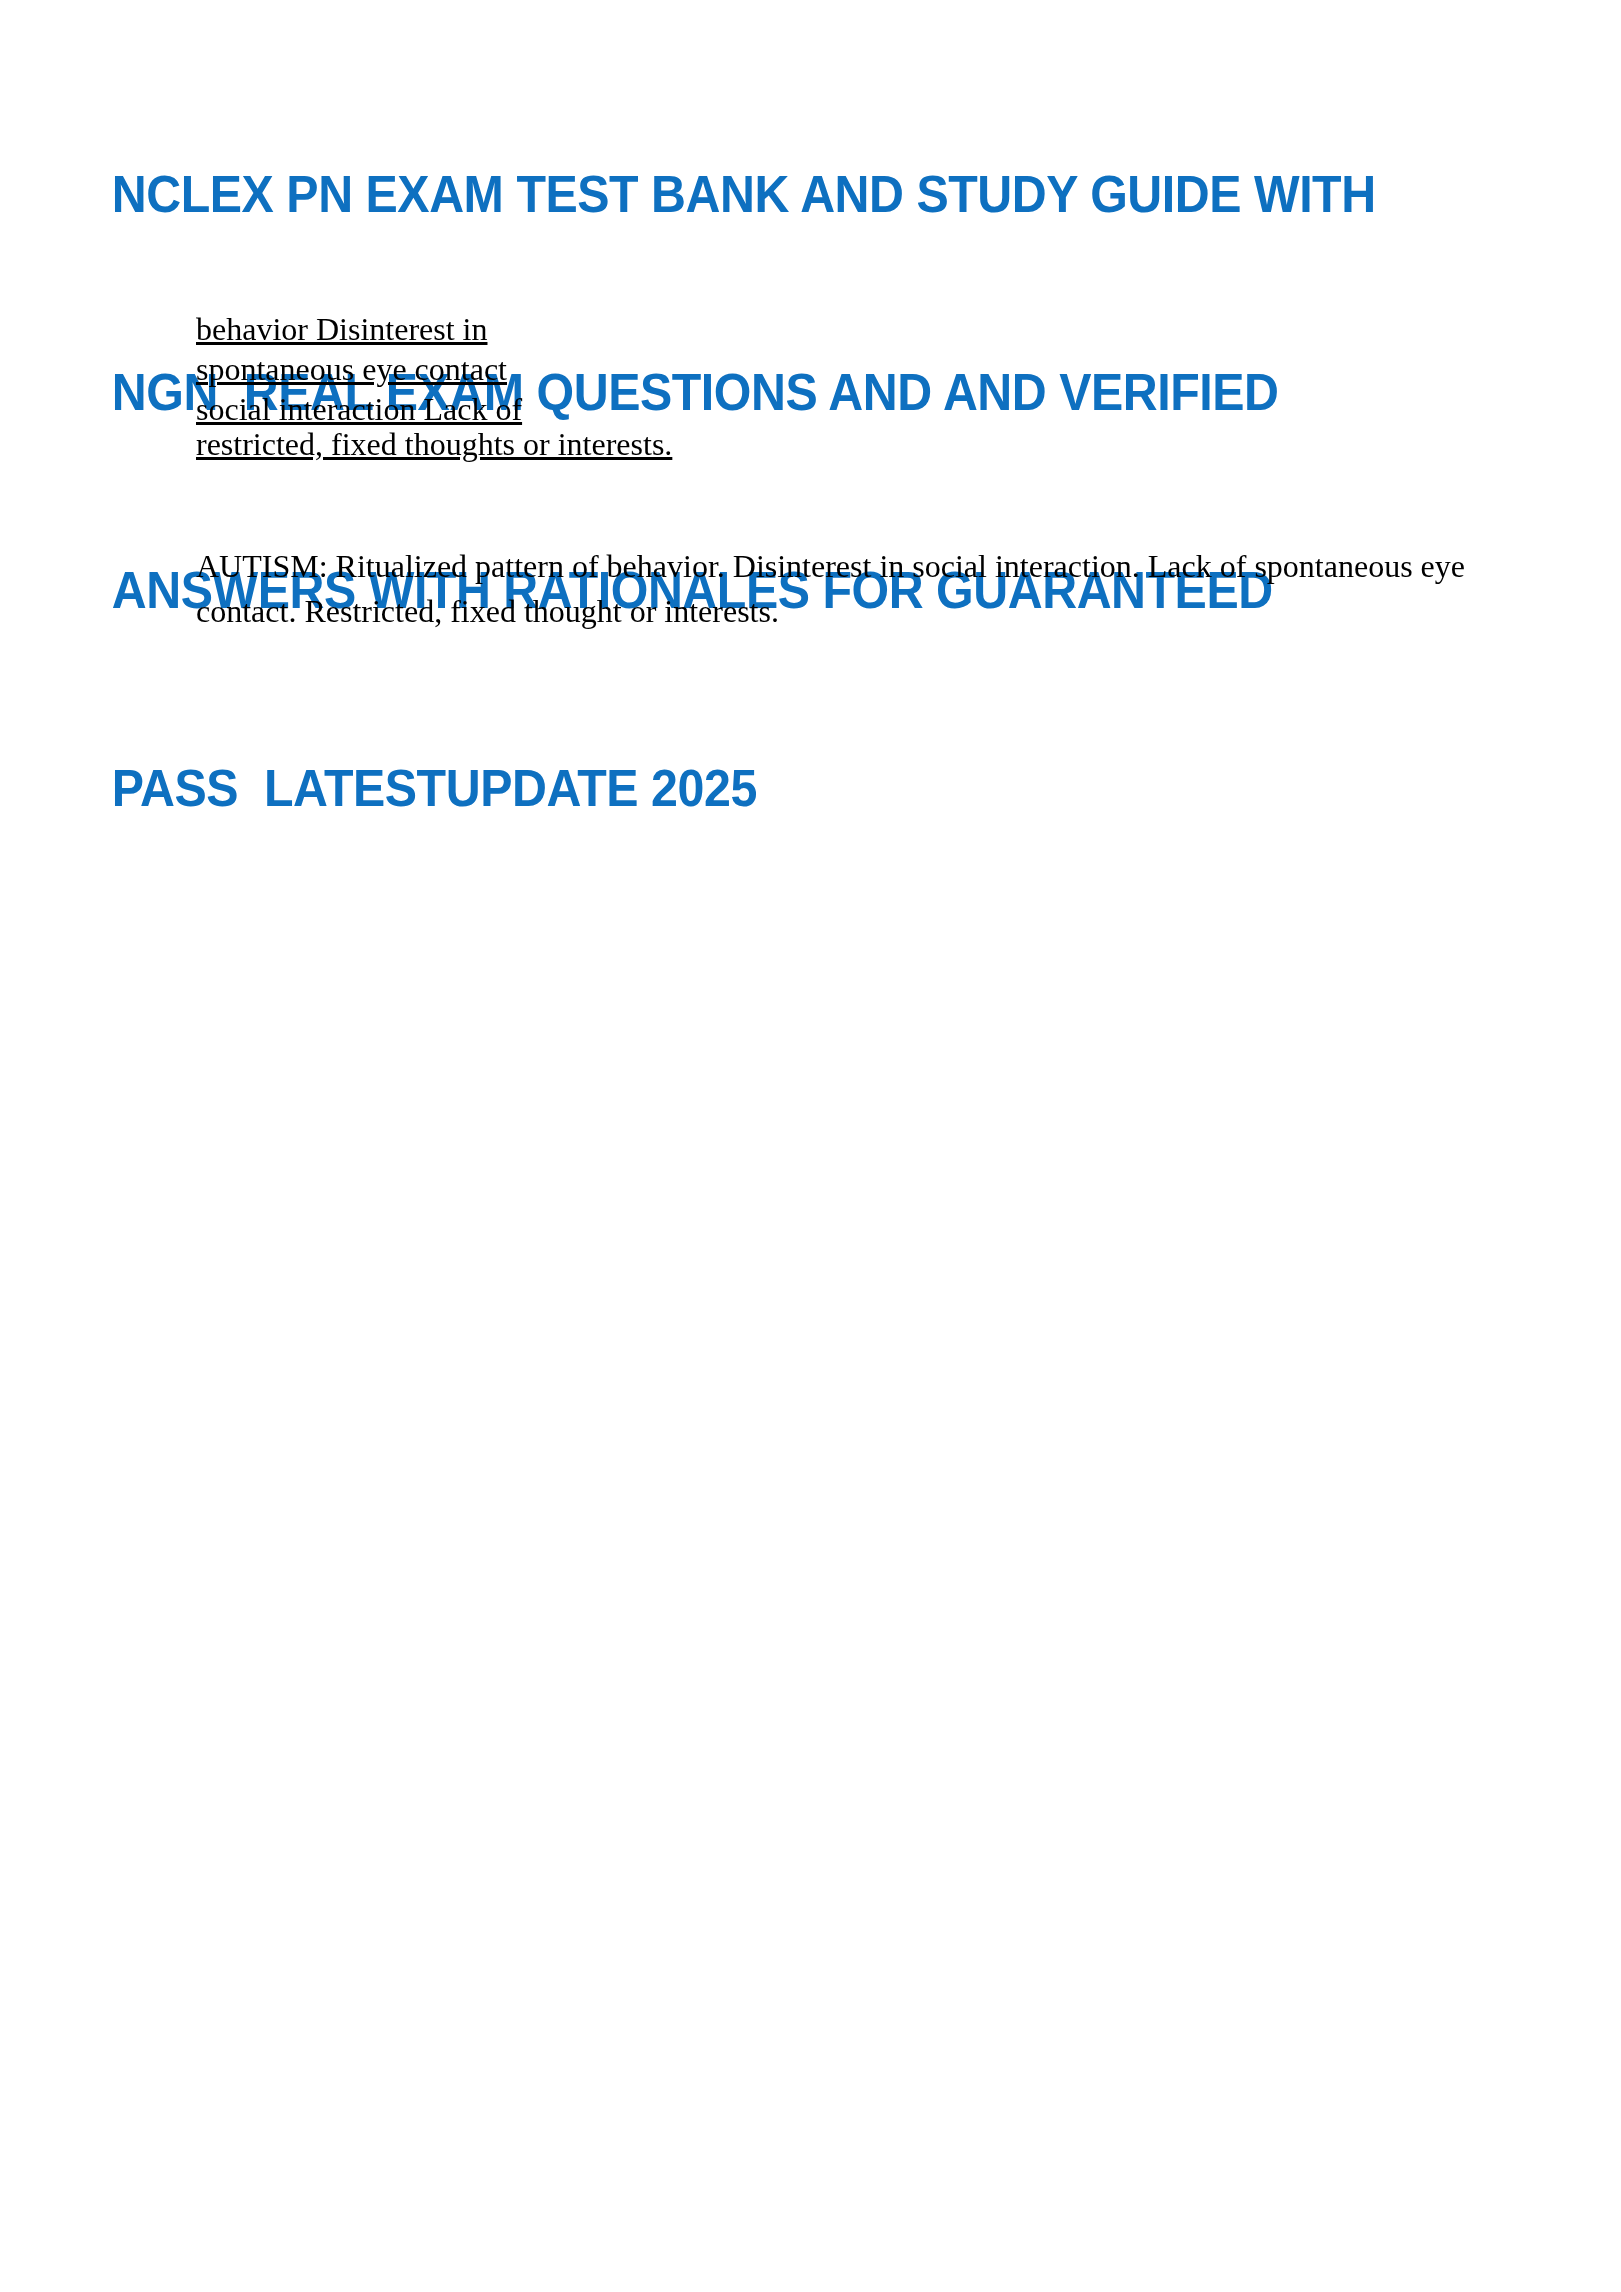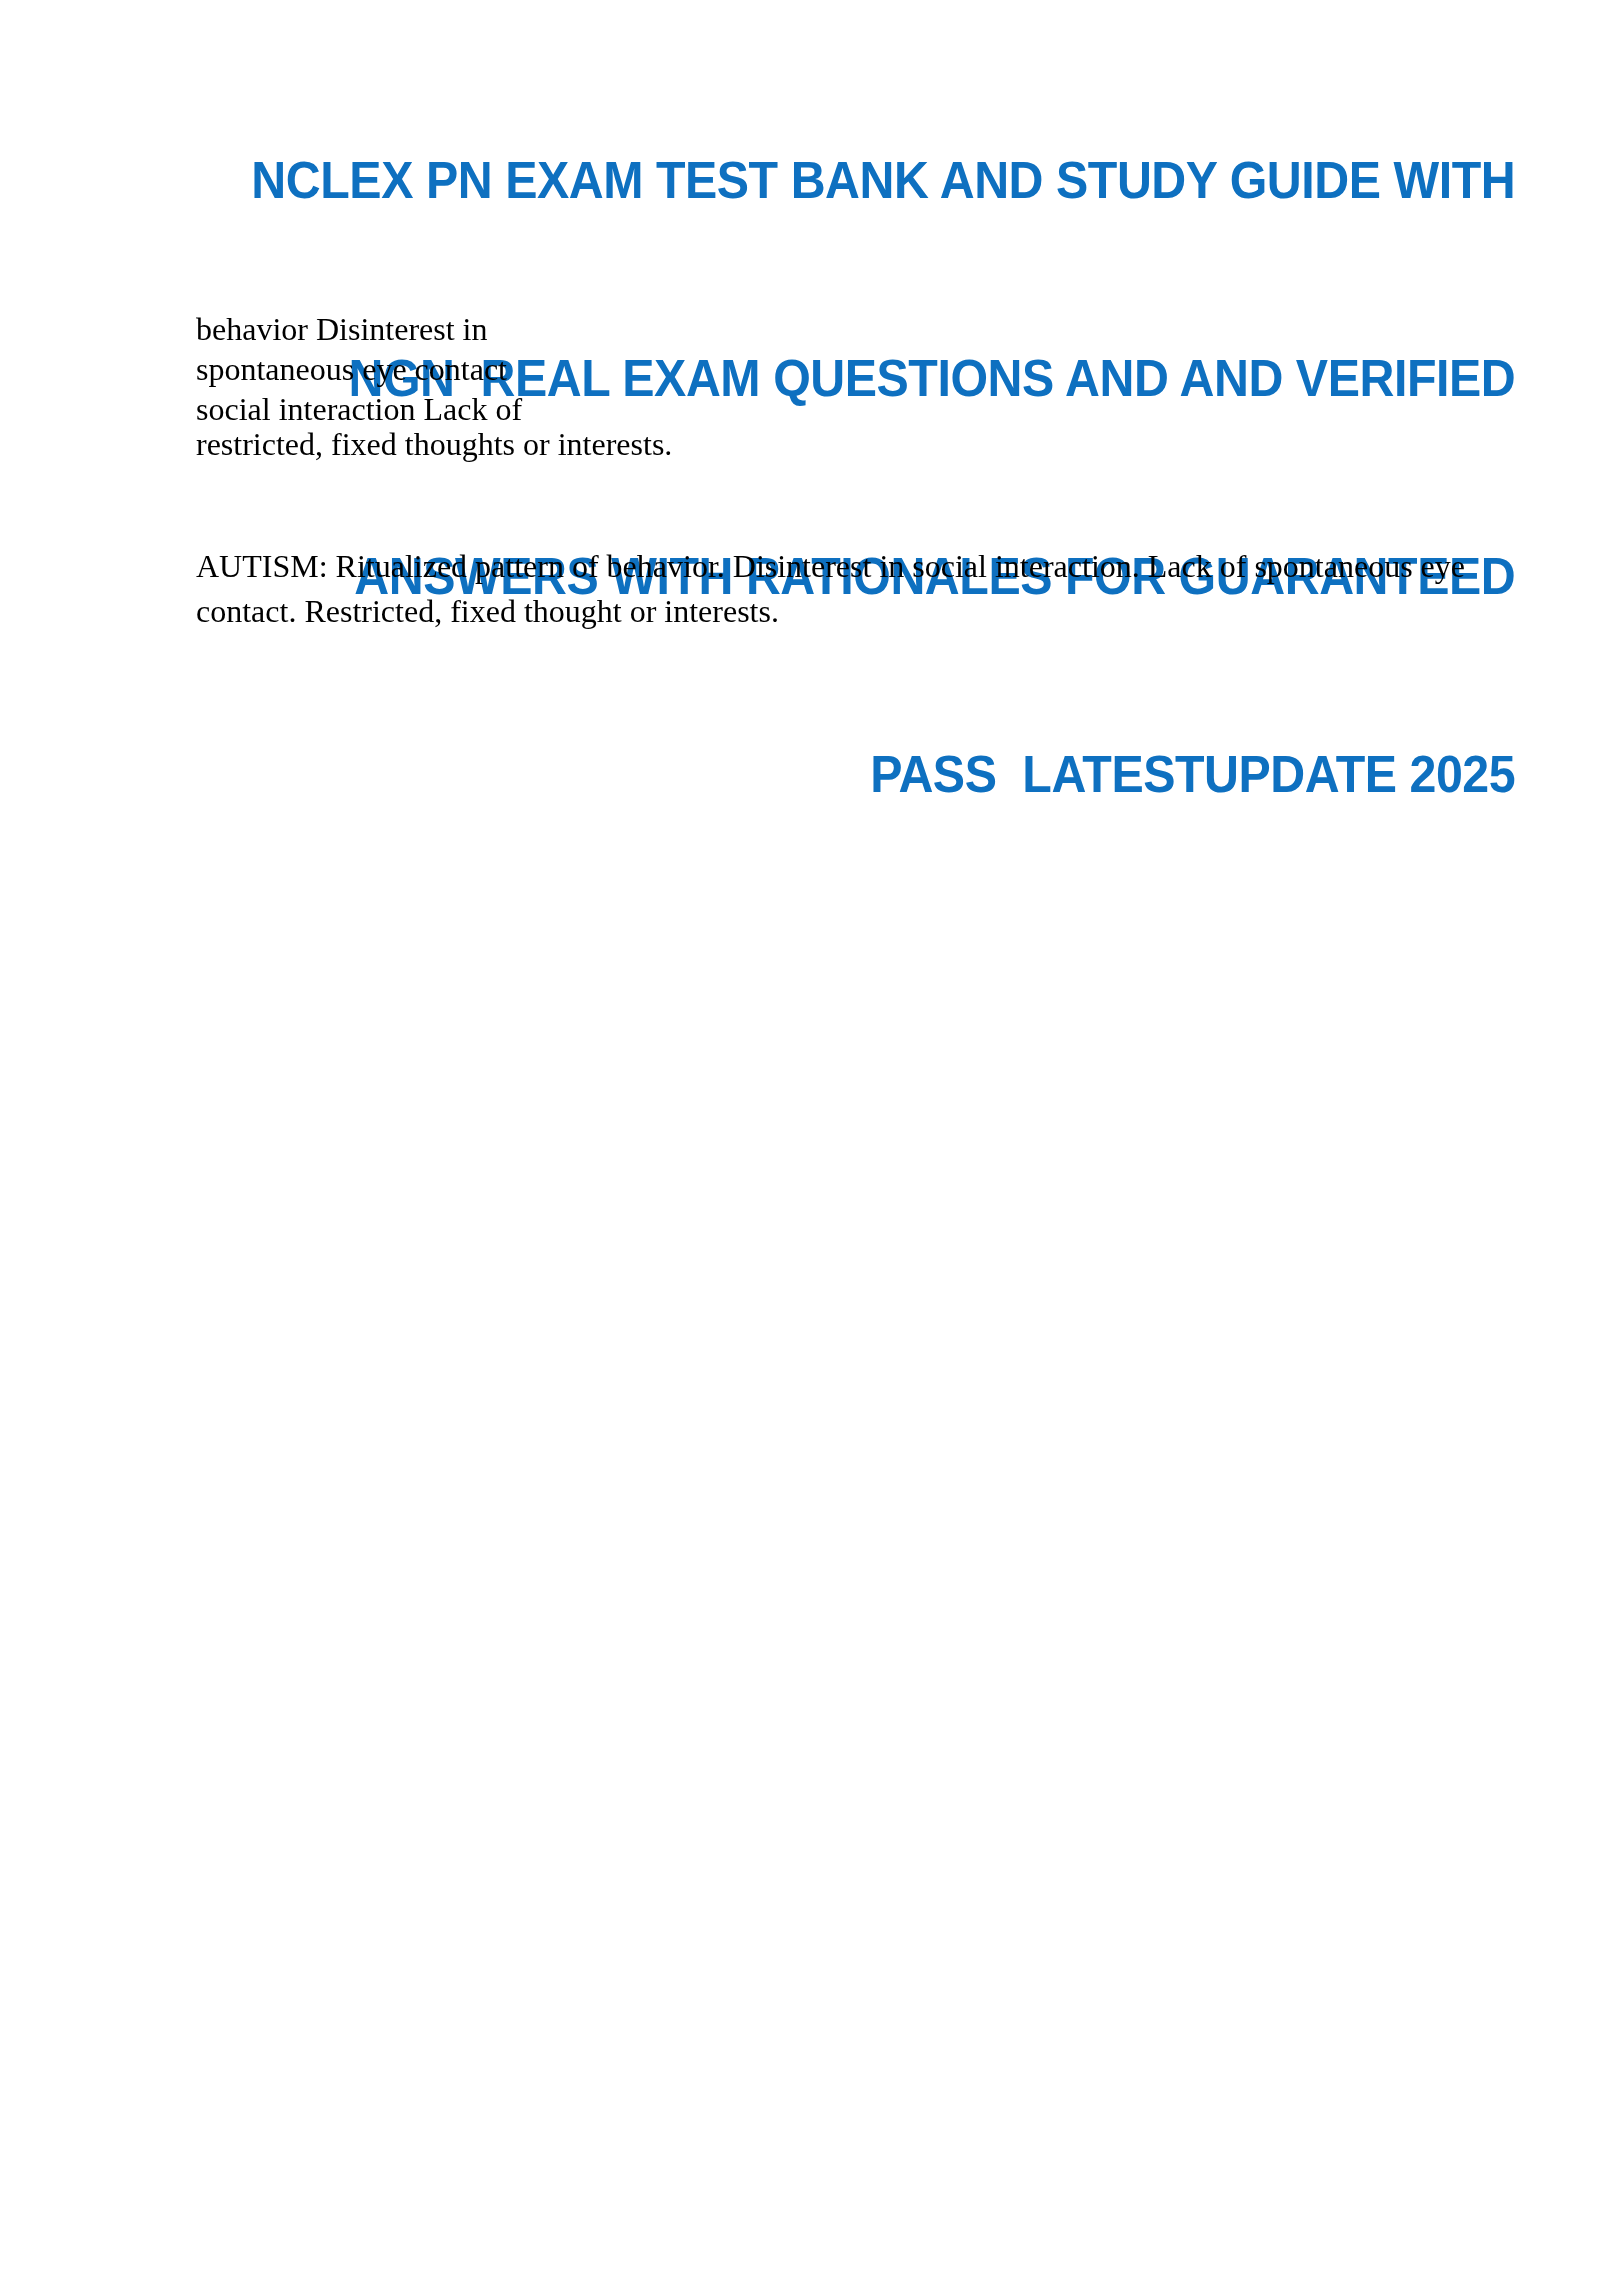--- a/index.html
+++ b/index.html
@@ -16,24 +16,24 @@
     .page {
       position: absolute;
       left: 0; top: 0;
       width: 1621px;
       height: 2293px;
       background: #ffffff;
     }
     .title {
       position: absolute;
       left: 59px;
-      top: 15px;
+      top: 29px;
       width: 1509px;
       margin: 0;
-      text-align: right;
+      text-align: left;
       font-family: "Liberation Sans", sans-serif;
       font-weight: bold;
       font-size: 52px;
       line-height: 66px;
       color: #0e70c0;
       letter-spacing: -0.5px;
       white-space: pre-wrap;
     }
     .title-line {
       display: block;
@@ -48,20 +48,21 @@
       left: 196px;
     }
     .frag {
       top: 309px;
       width: 784px;
       line-height: 40px;
     }
     .frag span {
       display: block;
       white-space: nowrap;
+      text-decoration: underline;
     }
     .frag .last-line {
       margin-top: -4.9px;
     }
     .answer {
       top: 512px;
       width: 1274px;
       line-height: 45px;
     }
   </style>

